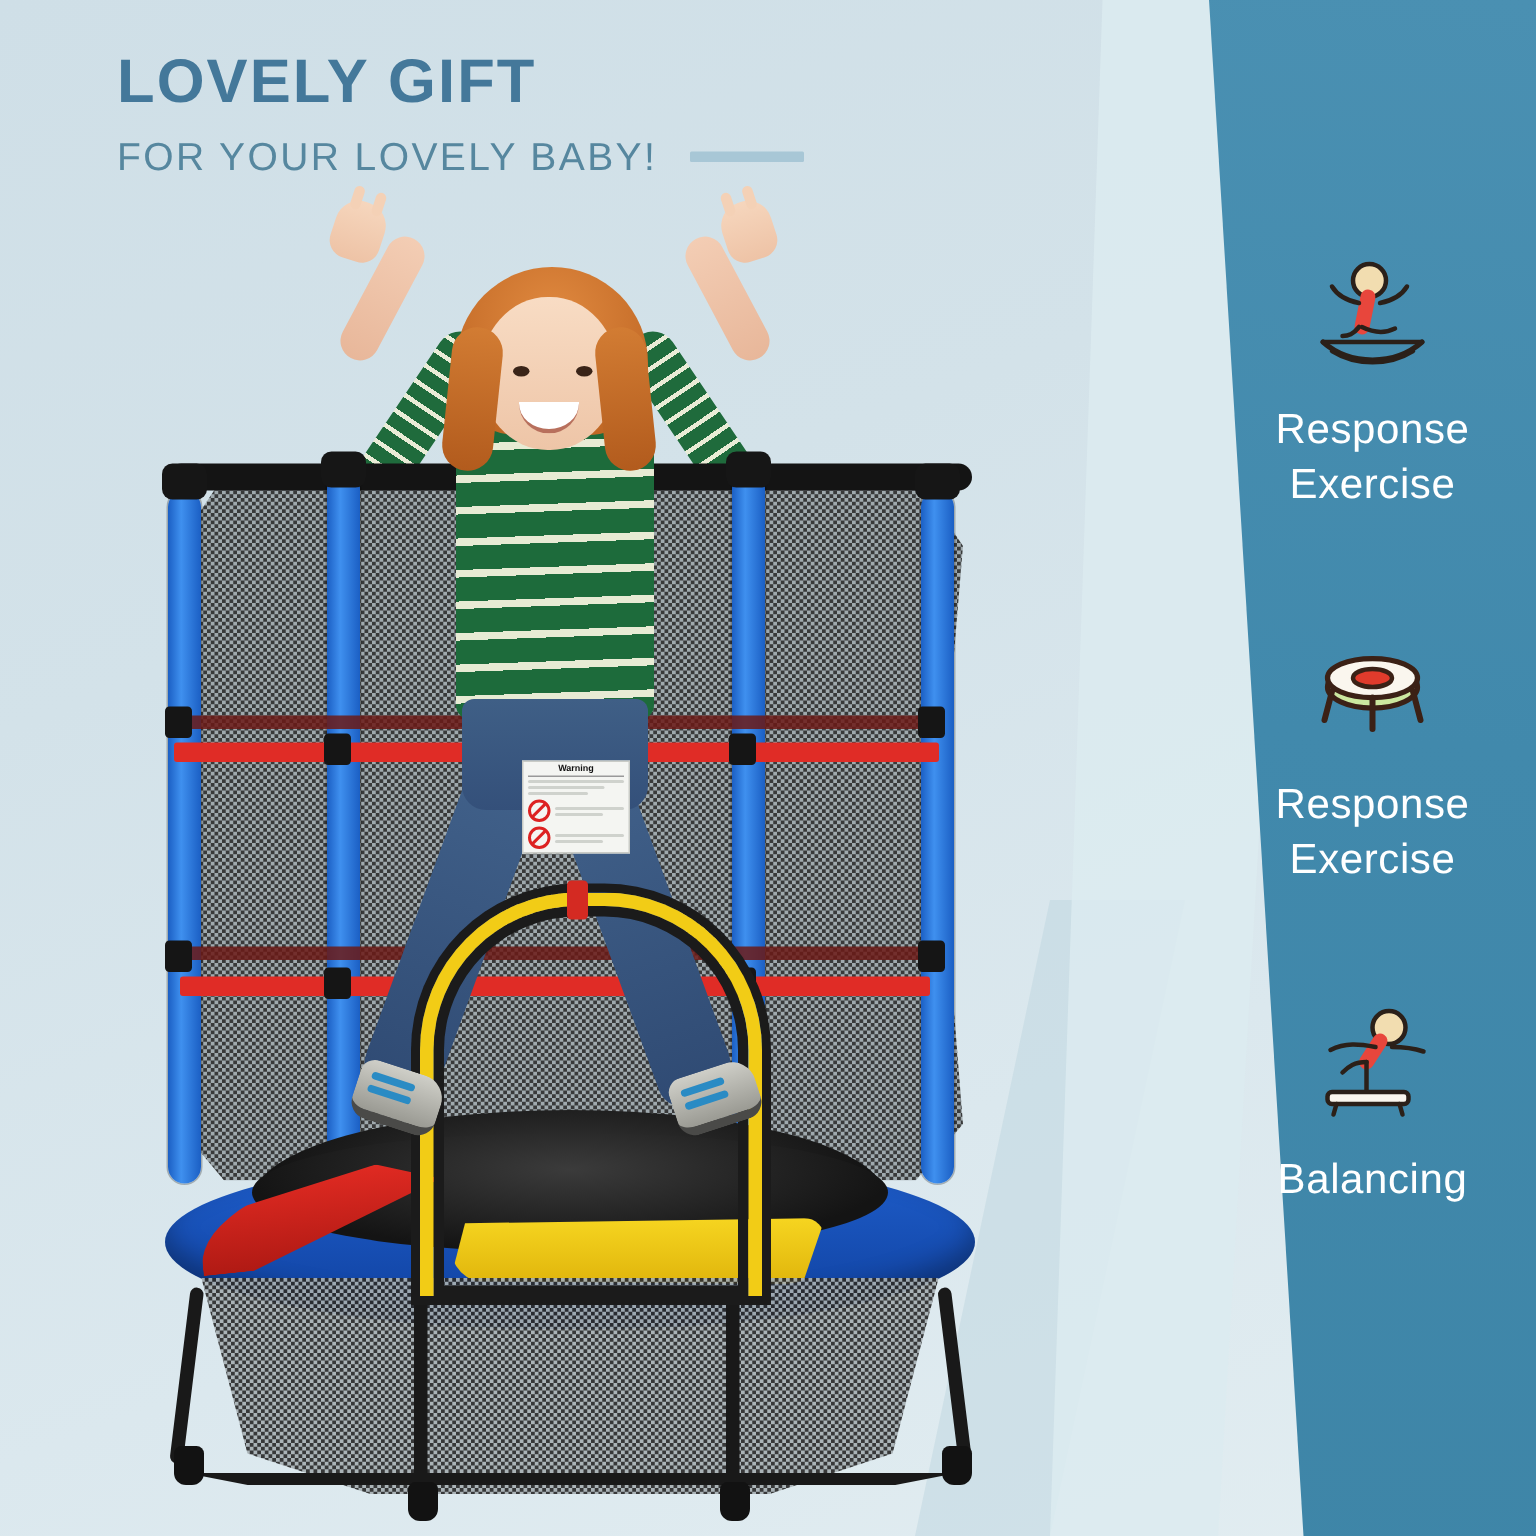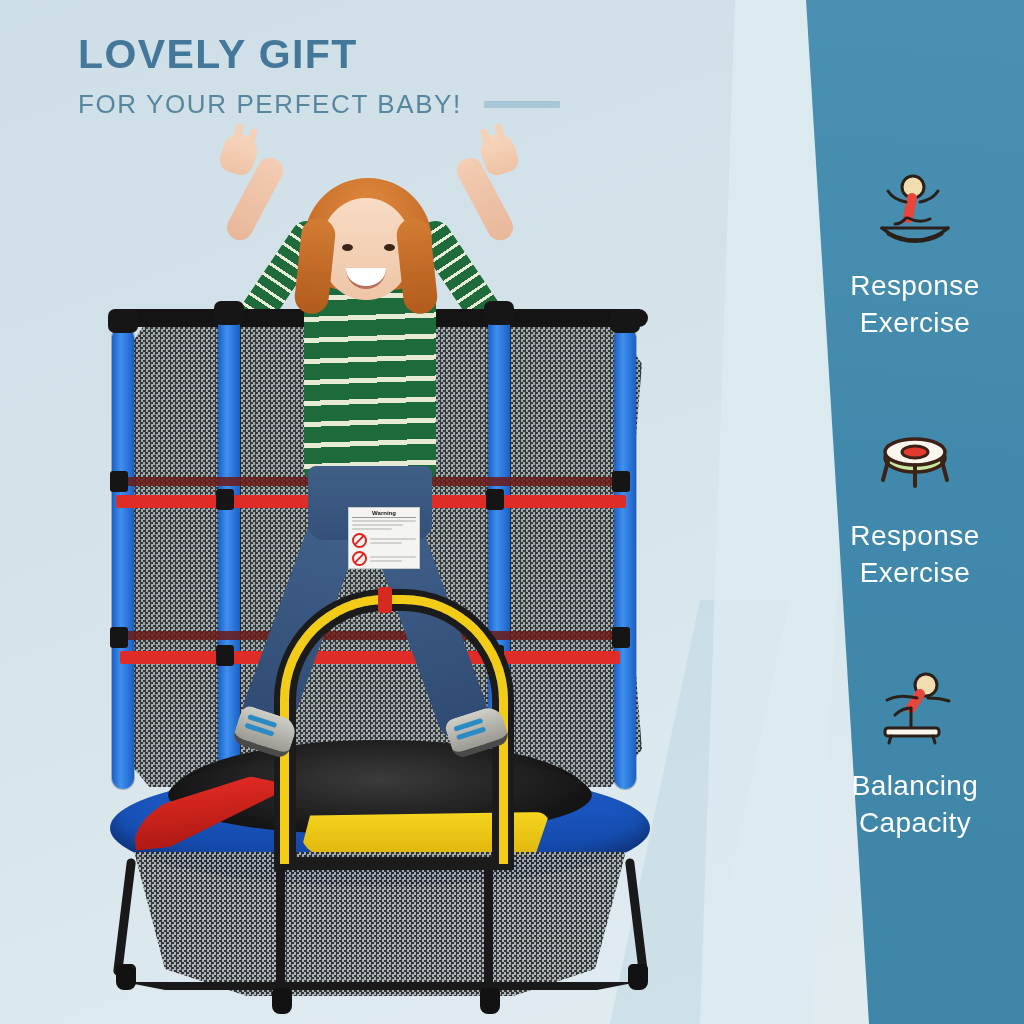--- a/index.html
+++ b/index.html
@@ -242,21 +242,21 @@
 <div class="stage">
 
   <div class="bg-light"></div>
   <div class="bg-blue-soft"></div>
   <div class="bg-wedge-pale"></div>
   <div class="bg-blue"></div>
 
   <div class="headline">
     <div class="h-main">LOVELY GIFT</div>
     <div class="h-sub-row">
-      <div class="h-sub">FOR YOUR PERFECT BABY!</div>
+      <div class="h-sub">FOR YOUR LOVELY BABY!</div>
       <div class="h-rule"></div>
     </div>
   </div>
 
   <div class="product">
 
     <div class="child">
       <div class="sleeve" style="left:66px;top:74px;height:120px;transform:rotate(34deg);"></div>
       <div class="sleeve" style="left:242px;top:74px;height:120px;transform:rotate(-34deg);"></div>
       <div class="arm" style="left:42px;top:14px;height:90px;transform:rotate(28deg);"></div>
@@ -411,18 +411,17 @@
           <path d="M55 28 C64 28 70 29 76 31" stroke="#2B2019" stroke-width="3" fill="none" stroke-linecap="round"></path>
           <path d="M38 38 C30 38 26 41 22 45" stroke="#2B2019" stroke-width="3" fill="none" stroke-linecap="round"></path>
           <path d="M38 38 L38 58" stroke="#2B2019" stroke-width="3" fill="none" stroke-linecap="round"></path>
           <rect x="12" y="58" width="54" height="8" rx="3" fill="#FAF6EE" stroke="#2B2019" stroke-width="3"></rect>
           <path d="M18 66 L16 73" stroke="#2B2019" stroke-width="3" stroke-linecap="round"></path>
           <path d="M60 66 L62 73" stroke="#2B2019" stroke-width="3" stroke-linecap="round"></path>
         </svg>
       </div>
       <div class="flabel">
         <span>Balancing</span>
-        <span>Capacity</span>
       </div>
     </div>
 
   </div>
 </div>
 
 </body></html>

